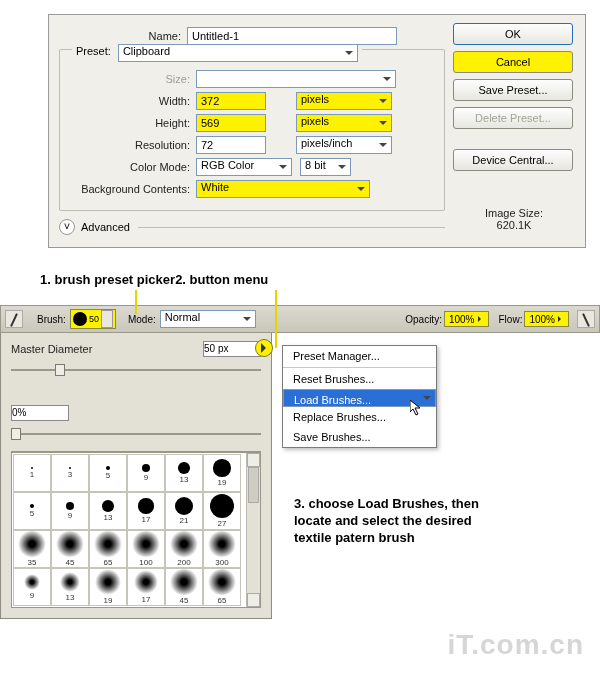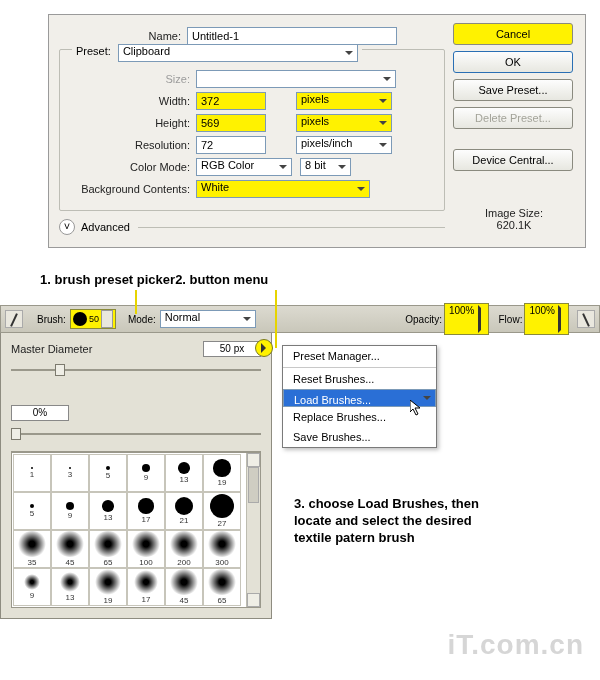--- a/index.html
+++ b/index.html
@@ -34,29 +34,29 @@
   
   .optbar { margin-top: 18px; height: 28px; background: linear-gradient(#dcdad0,#c9c7ba); border: 1px solid #9a988b; display: flex; align-items: center; padding: 0 4px; font-size: 10px; gap: 4px; }
   .tool-ico { width: 18px; height: 18px; background: #e9e7de; border: 1px solid #aaa; display: flex; align-items: flex-end; justify-content: center; }
   .slash { width: 2px; height: 14px; background: #333; transform: rotate(25deg); }
   .brush-chip { display: flex; align-items: center; background: #fff200; border: 1px solid #8a8a3a; height: 20px; padding: 0 2px;}
   .brush-dot { width: 14px; height: 14px; border-radius: 50%; background: #000; display: inline-block;}
   .brush-num { font-size: 9px; margin-left: 2px; }
   .mini { border:1px solid #999; background:#e9e7de; width:12px; height:18px; }
   .mode-sel { width: 96px; }
   .ov { margin-left: auto; display:flex; align-items:center; gap:2px; }
-  .chip { background:#fff200; border:1px solid #8a8a3a; padding:1px 4px; display:flex; height:32px;}
+  .chip { background:#fff200; border:1px solid #8a8a3a; padding:1px 4px; display:flex; align-items:center; height:16px;}
   .tri { display:inline-block; border:3px solid transparent; border-left-color:#333; margin-left:3px;}
 
   
   .lower { display: flex; align-items: flex-start; }
   .panel { width: 272px; background: #e3e1d6; border: 1px solid #8e8c80; border-top: none; padding: 8px 10px 10px 10px; position: relative; margin-left: 0; }
   .p-row { display:flex; align-items:center; margin-bottom:6px;}
   .p-lab { flex:1; color:#222; }
-  .p-box { width:58px; height:16px; background:#fff; border:1px solid #888; text-align:center; font-size:10px; line-height:14px;}
+  .p-box { width:58px; height:16px; background:#fff; border:1px solid #888; text-align:left; font-size:10px; line-height:14px;}
   .play { position:absolute; right:-2px; top:6px; width:18px; height:18px; border-radius:9px; background:#fff200; border:1px solid #7a7a20; display:flex; align-items:center; justify-content:center;}
   .play span{ border:5px solid transparent; border-left-color:#333; margin-left:3px;}
   .slider { height:14px; position:relative; margin-bottom:10px;}
   .slider .track{ position:absolute; top:6px; left:0; right:0; height:2px; background:#9a988b;}
   .slider .thumb{ position:absolute; top:1px; width:10px; height:12px; background:#efeee6; border:1px solid #7c7a6e;}
   .grid { border:1px solid #9a988b; background:#fff; border-top:2px solid #9a988b; padding:1px; position:relative;}
   .g-row { display:flex; }
   .g-cell { width:38px; height:38px; border:1px solid #c7c5ba; display:flex; flex-direction:column; align-items:center; justify-content:center;}
   .g-dot { border-radius:50%; background:#000;}
   .g-soft { background: radial-gradient(circle,#000 0%,#000 15%,rgba(0,0,0,0) 70%);}
@@ -122,22 +122,22 @@
           </div>
         </div>
       </div>
       <div class="adv">
         <span class="adv-chev">˅</span>
         <span>Advanced</span>
         <span class="adv-line"></span>
       </div>
     </div>
     <div class="dlg-right">
+      <div class="btn primary">OK</div>
       <div class="btn cancel">Cancel</div>
-      <div class="btn primary">OK</div>
       <div class="btn">Save Preset...</div>
       <div class="btn dis">Delete Preset...</div>
       <div style="height:14px"></div>
       <div class="btn">Device Central...</div>
       <div class="sizeinfo">
         <div>Image Size:</div>
         <div>620.1K</div>
       </div>
     </div>
   </div>

